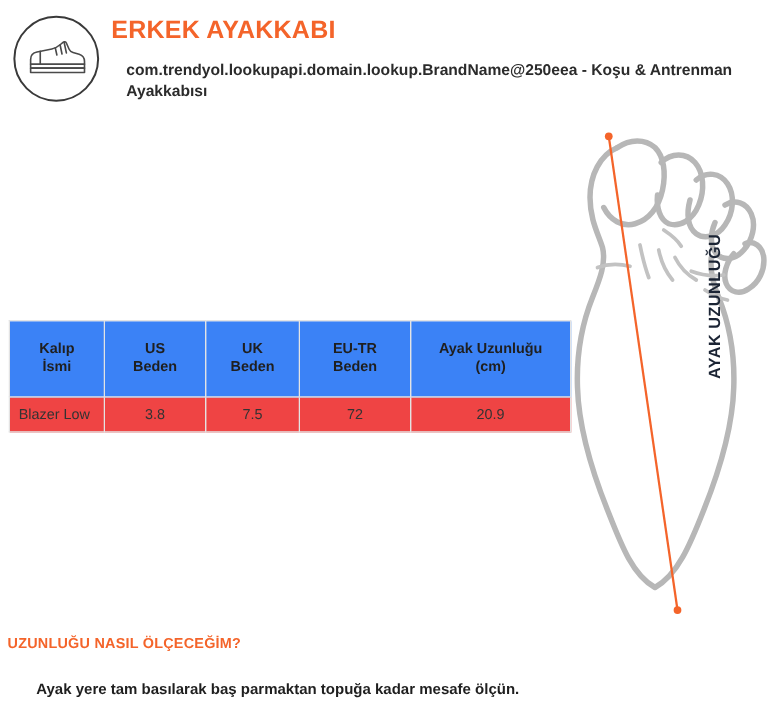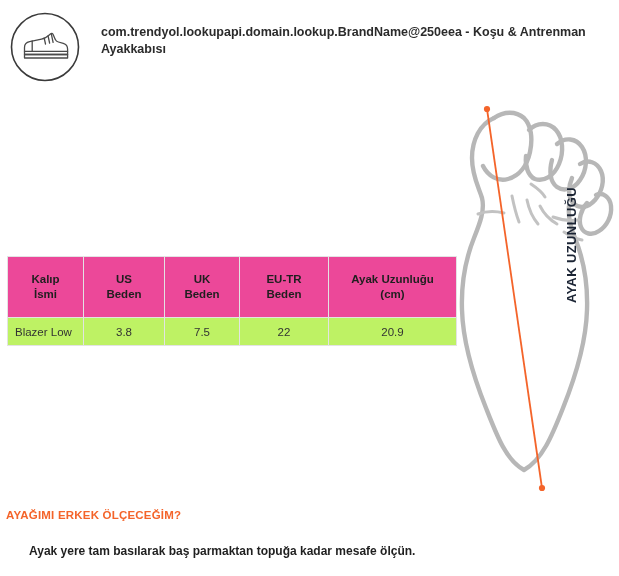--- a/index.html
+++ b/index.html
@@ -67,26 +67,26 @@
   #size-table td {
     border: 1px solid #e3e3e3;
     text-align: center;
     vertical-align: middle;
   }
   #size-table thead th {
     height: 58px;
     font-weight: bold;
     color: #1f1f1f;
     line-height: 15px;
-    background: #ec4899;
+    background: #3b82f6;
     font-size: 11.5px;
   }
   #size-table tbody td {
     height: 25px;
-    background: #bef264;
+    background: #ef4444;
     color: #333333;
     font-weight: normal;
     font-size: 11.5px;
   }
   #size-table tbody td.name-cell {
     text-align: left;
     padding-left: 7px;
   }
   .col-0 { width: 73px; }
   .col-1 { width: 78px; }
@@ -152,20 +152,21 @@
         <line x1="16.5" y1="41.3" x2="59.6" y2="41.3"></line>
         <line x1="24.2" y1="31.0" x2="24.2" y2="41.3"></line>
         <line x1="36.2" y1="28.2" x2="37.5" y2="34.0"></line>
         <line x1="40.1" y1="26.0" x2="41.6" y2="33.2"></line>
         <line x1="43.3" y1="23.8" x2="45.1" y2="32.3"></line>
       </g>
     </svg>
   </div>
 
   <div id="header-text">
+    <div id="page-title" style="color:#f4642a;">ERKEK AYAKKABI</div>
     <div id="page-subtitle">com.trendyol.lookupapi.domain.lookup.BrandName@250eea - Koşu &amp; Antrenman Ayakkabısı</div>
   </div>
 </div>
 
 <table id="size-table">
   <thead>
     <tr>
       <th class="col-0">
         <span>Kalıp</span><br>
         <span>İsmi</span>
@@ -186,21 +187,21 @@
         <span>Ayak Uzunluğu</span><br>
         <span>(cm)</span>
       </th>
     </tr>
   </thead>
   <tbody>
     <tr>
       <td class="name-cell">Blazer Low</td>
       <td>3.8</td>
       <td>7.5</td>
-      <td>22</td>
+      <td>72</td>
       <td>20.9</td>
     </tr>
   </tbody>
 </table>
 
 <div id="foot-diagram">
   <svg width="189" height="408" viewBox="0 0 189 408">
     <g fill="none" stroke="#b7b7b7" stroke-width="4.4" stroke-linecap="round" stroke-linejoin="round">
 
       <path d="M64 26
@@ -259,15 +260,15 @@
     <g>
       <line x1="57" y1="17" x2="112" y2="396" stroke="#f4642a" stroke-width="1.8"></line>
       <circle cx="57" cy="17" r="3.1" fill="#f4642a"></circle>
       <circle cx="112" cy="396" r="3.1" fill="#f4642a"></circle>
     </g>
   </svg>
 </div>
 
 <div id="foot-length-label">AYAK UZUNLUĞU</div>
 
-<div id="measure-heading" style="color:#f4642a;">AYAĞIMI ERKEK ÖLÇECEĞİM?</div>
+<div id="measure-heading" style="color:#f4642a;">UZUNLUĞU NASIL ÖLÇECEĞİM?</div>
 
 <div id="measure-note">Ayak yere tam basılarak baş parmaktan topuğa kadar mesafe ölçün.</div>
 
 </body></html>

